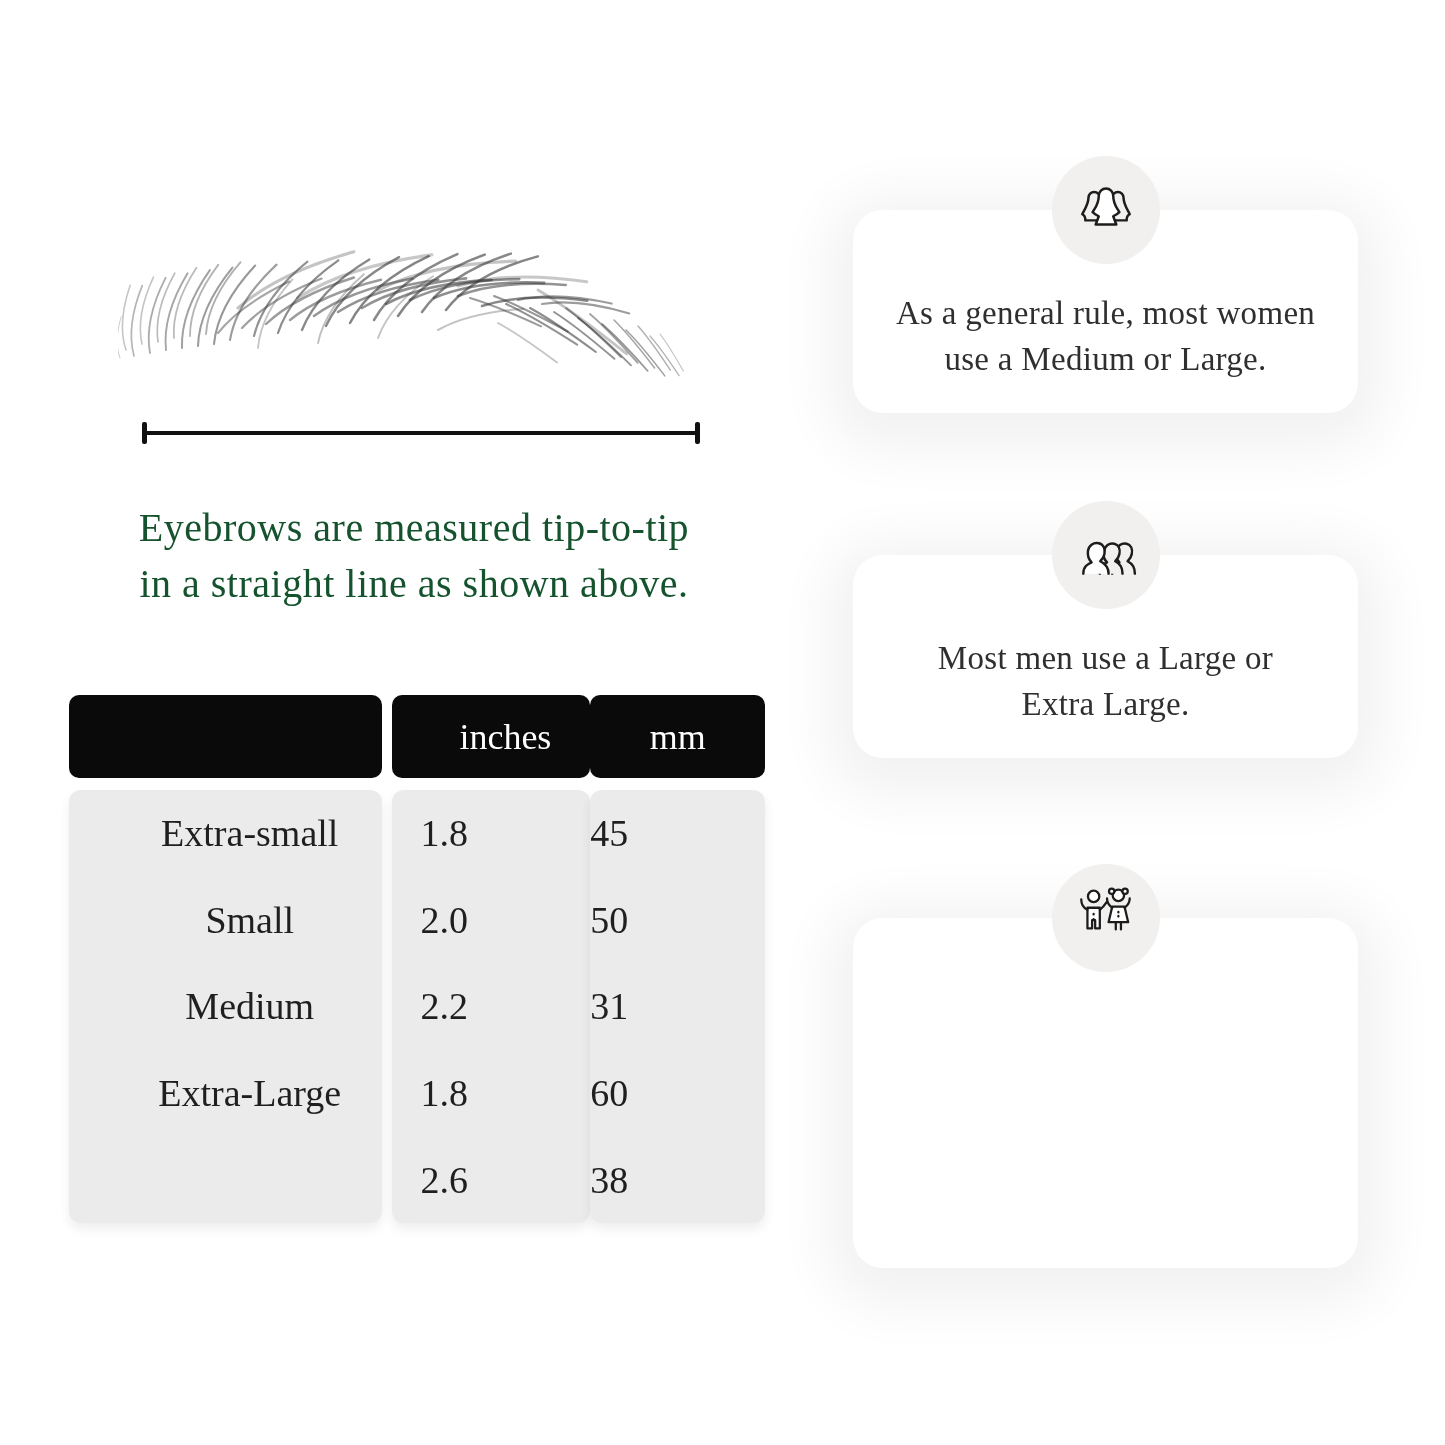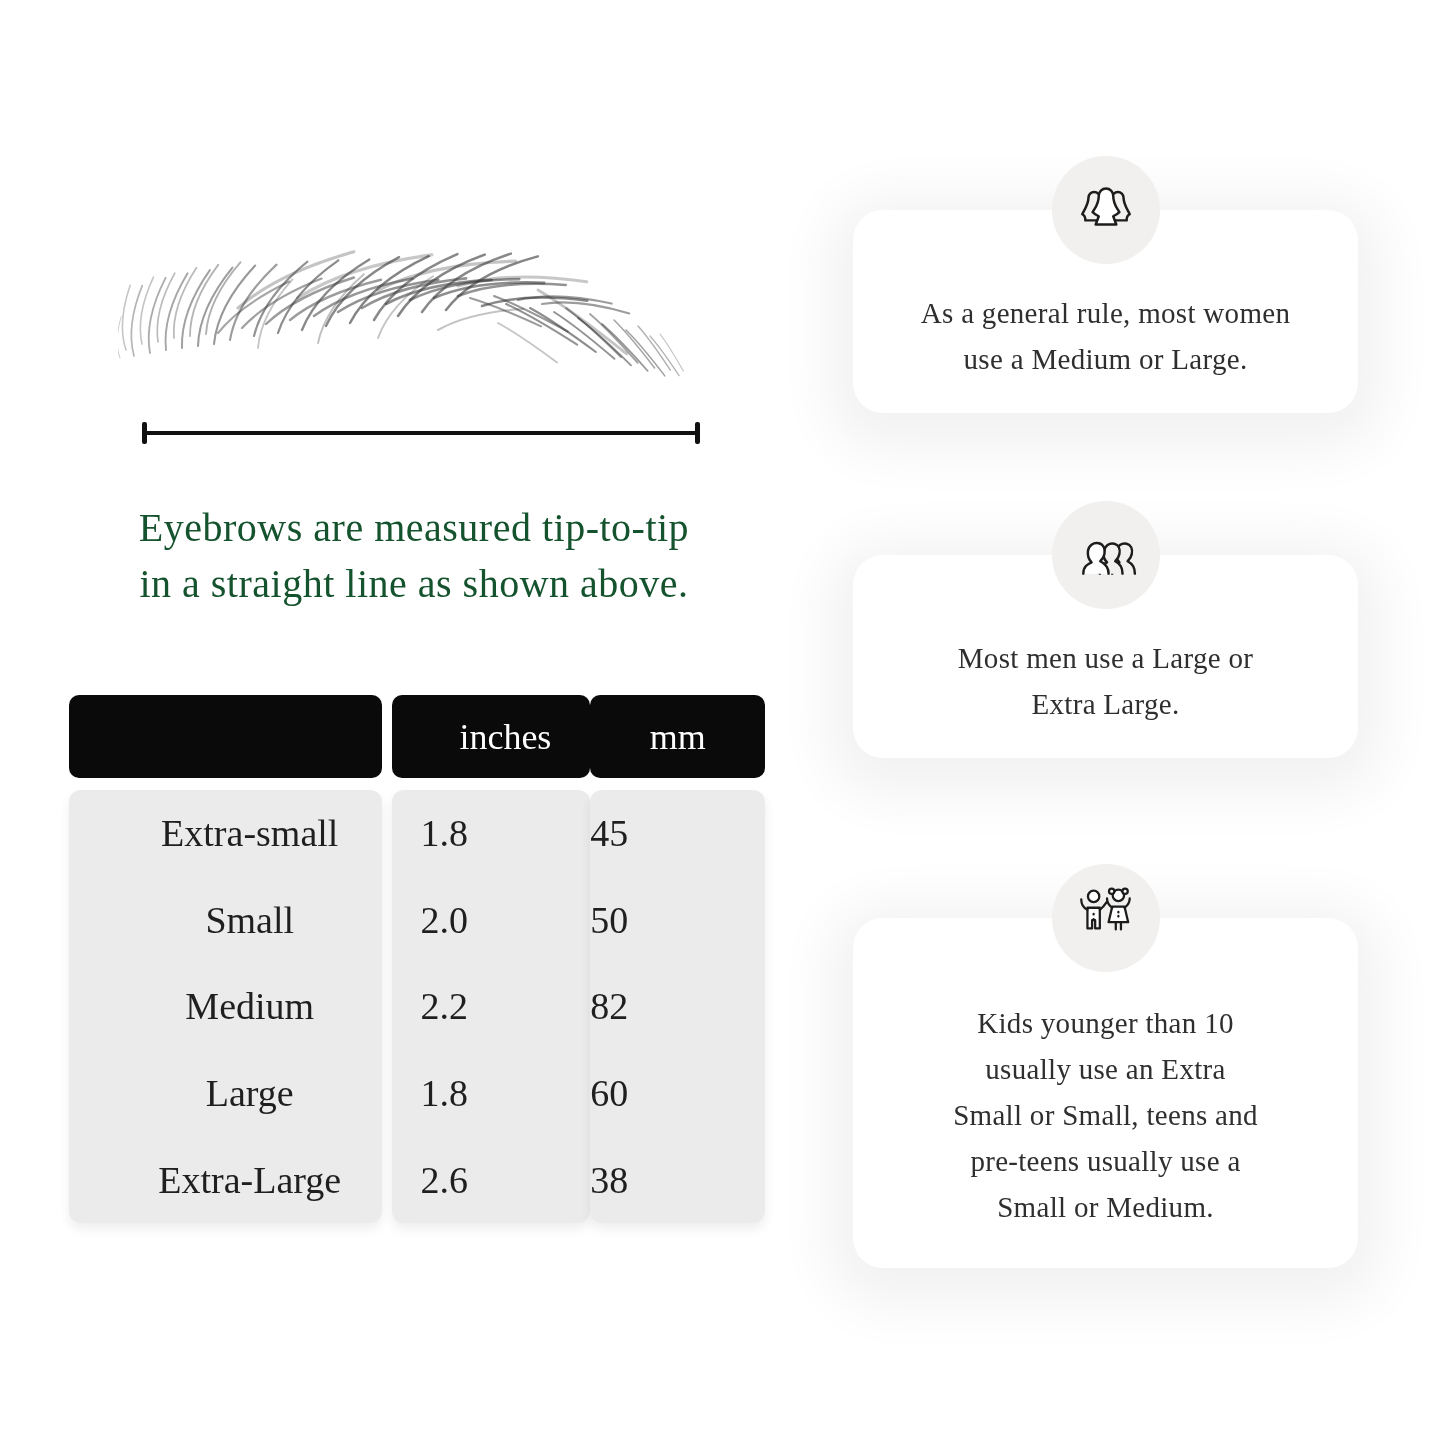--- a/index.html
+++ b/index.html
@@ -52,21 +52,21 @@
     position:absolute;left:853px;width:505px;background:#ffffff;
     border-radius:30px;
     box-shadow:0 12px 55px 25px rgba(0,0,0,0.055);
     text-align:center;
   }
   .card .badge{
     position:absolute;top:-54px;left:50%;transform:translateX(-50%);
     width:108px;height:108px;border-radius:50%;background:#f1f0ee;
     display:flex;align-items:center;justify-content:center;
   }
-  .card .txt{font-size:29px;line-height:46px;color:#2f2f2f;letter-spacing:0.3px;}
+  .card .txt{font-size:33px;line-height:46px;color:#2f2f2f;letter-spacing:0.3px;}
   #card-women{top:210px;height:203px;}
   #card-men{top:555px;height:203px;}
   #card-kids{top:918px;height:350px;}
   #card-women .txt,#card-men .txt{padding-top:80px;}
   #card-kids .txt{padding-top:82px;}
 
   .icon-svg{width:66px;height:66px;}
   .icon-svg *{vector-effect:none;}
 </style>
 </head>
@@ -160,34 +160,33 @@
   <div class="tbl-header">
     <div class="cell col-size"></div>
     <div class="cell col-inches">inches</div>
     <div class="cell col-mm">mm</div>
   </div>
   <div class="tbl-body">
     <div class="body-col col-size">
       <div class="label">Extra-small</div>
       <div class="label">Small</div>
       <div class="label">Medium</div>
-      <div class="label">Large</div>
       <div class="label">Extra-Large</div>
     </div>
     <div class="body-col col-inches">
       <div class="val">1.8</div>
       <div class="val">2.0</div>
       <div class="val">2.2</div>
       <div class="val">1.8</div>
       <div class="val">2.6</div>
     </div>
     <div class="body-col col-mm">
       <div class="val">45</div>
       <div class="val">50</div>
-      <div class="val">82</div>
+      <div class="val">31</div>
       <div class="val">60</div>
       <div class="val">38</div>
     </div>
   </div>
 </div>
 
 <div class="card" id="card-women">
   <div class="badge">
     <span>
       <svg class="icon-svg" viewBox="0 0 64 64" xmlns="http://www.w3.org/2000/svg">
@@ -237,20 +236,13 @@
           <circle cx="50.5" cy="8" r="2.6" fill="#ffffff"></circle>
           <path d="M38 23 h12 l3.5 15 h-19 z" fill="#ffffff"></path>
           <path d="M41.5 38 v7 M46.5 38 v7"></path>
           <path d="M38 24 C34 21 33 18 33 15"></path>
           <path d="M50 24 C54 21 55 18 55 15"></path>
           <path d="M20 30 v0.5 M20 35 v0.5 M44 28 v0.5 M44 32 v0.5"></path>
         </g>
       </svg>
     </span>
   </div>
-  <div class="txt">
-    <div>Kids younger than 10</div>
-    <div>usually use an Extra</div>
-    <div>Small or Small, teens and</div>
-    <div>pre-teens usually use a</div>
-    <div>Small or Medium.</div>
-  </div>
 </div>
 
 </body></html>

